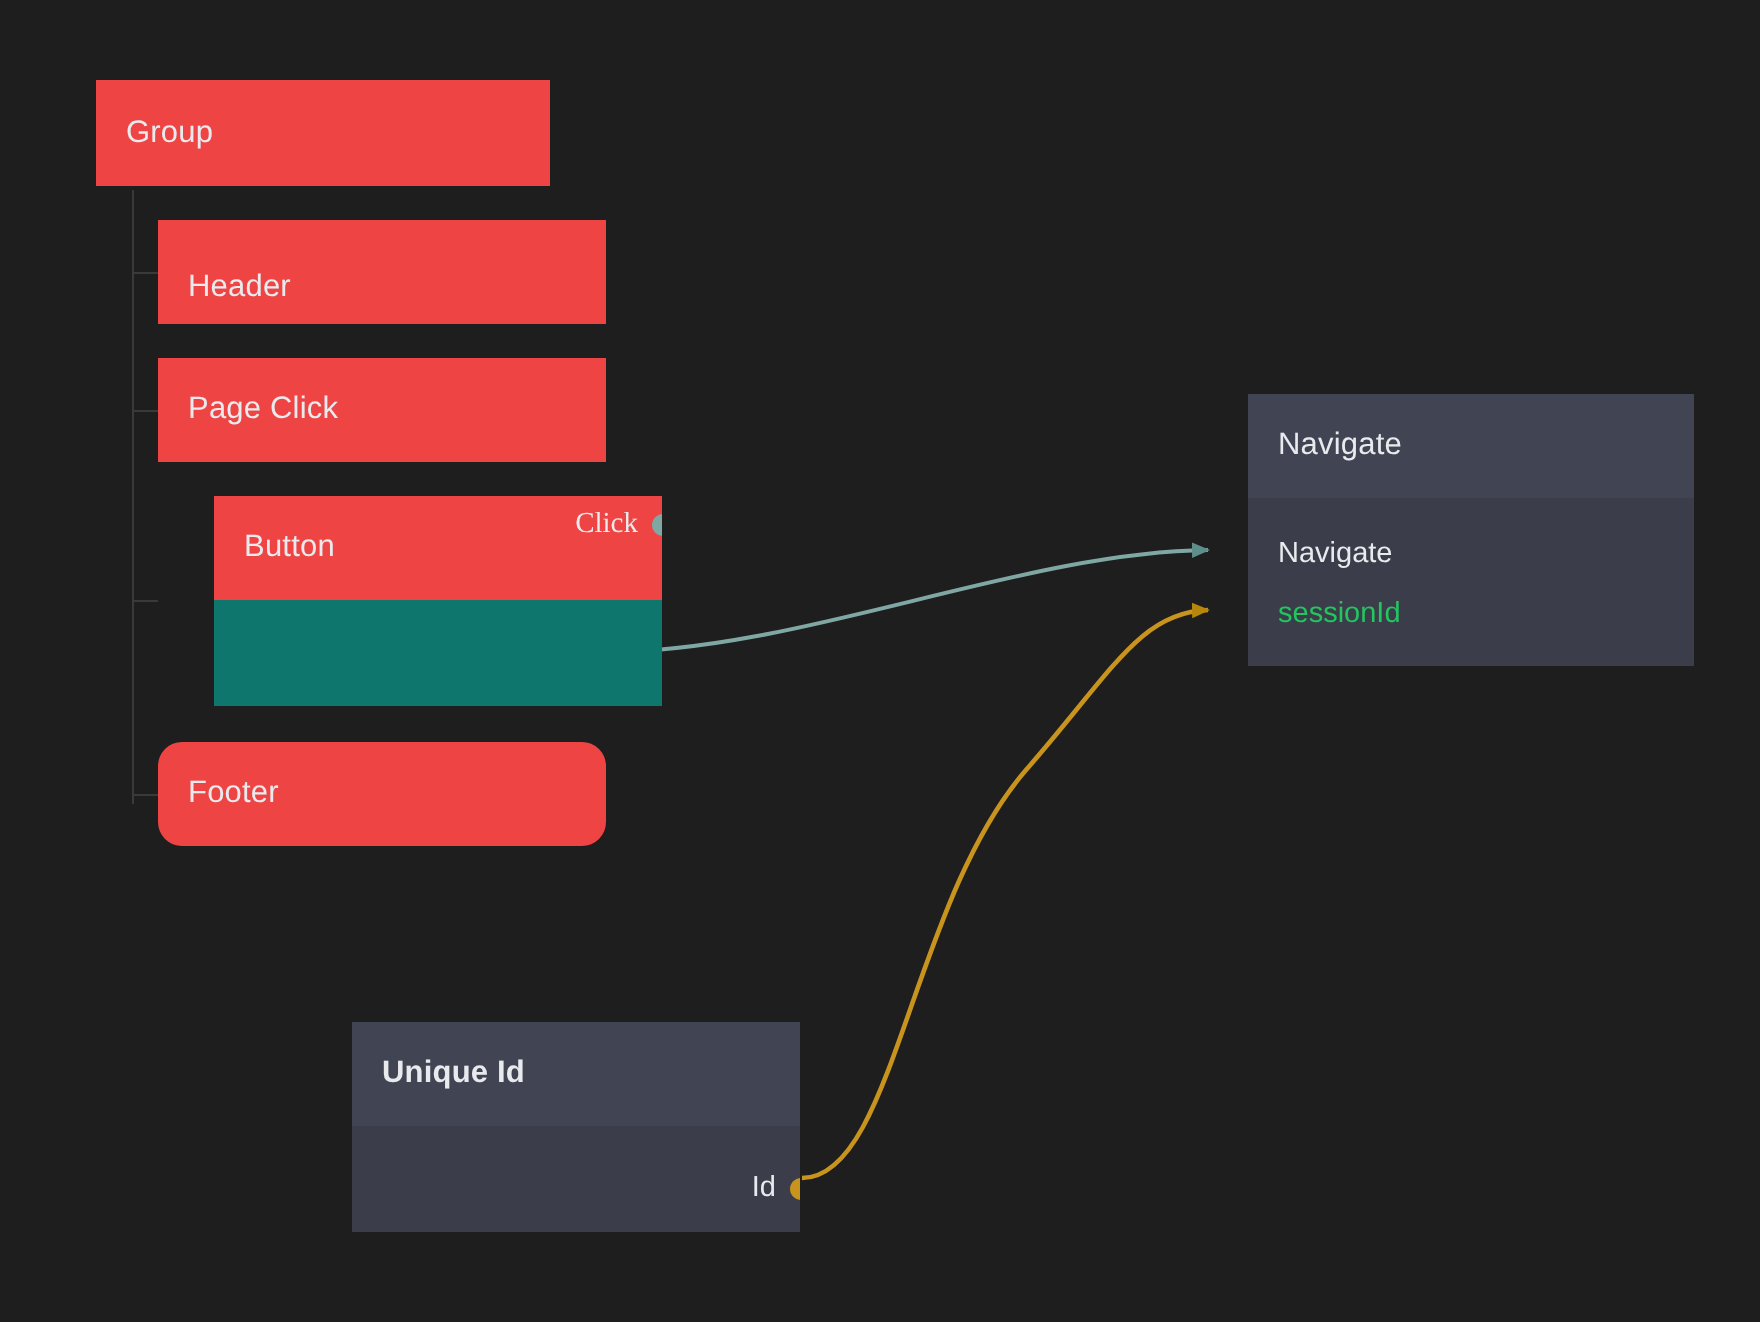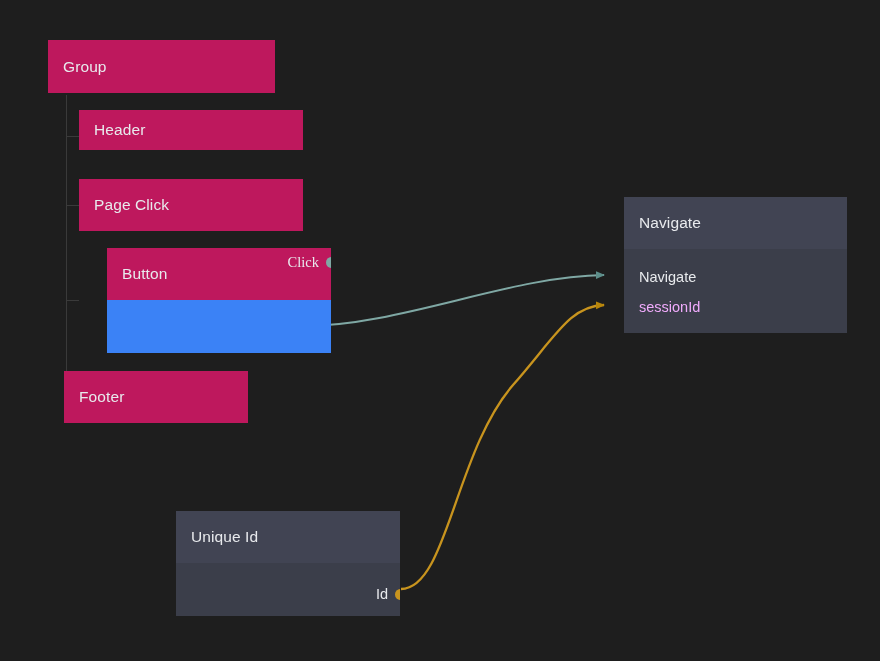--- a/index.html
+++ b/index.html
@@ -53,22 +53,22 @@
     letter-spacing: .1px;
     color: #e8eaed;
     white-space: nowrap;
   }
   .node-body {
     box-sizing: border-box;
     position: relative;
   }
 
   
-  .node.blue .node-header { background: #be185d; }
-  .node.blue .node-body   { background: #3b82f6; font-family: Liberation Serif, serif; }
+  .node.blue .node-header { background: #ef4444; }
+  .node.blue .node-body   { background: #0f766e; font-family: Liberation Serif, serif; }
 
   
   .node.gray .node-header { background: #414453; }
   .node.gray .node-body   { background: #3b3e4a; }
 
   
   .port {
     position: absolute;
     display: flex;
     align-items: center;
@@ -92,21 +92,21 @@
     height: 11px;
     border-radius: 50%;
     right: -5.5px;
   }
   .port-dot.teal   { background: #7fa8a4; }
   .port-dot.amber  { background: #c8941e; }
 
   .port-label-out { padding-right: 12px; }
   .port-label-in  { }
   .port-label-in.teal  { color: #e8eaed; }
-  .port-label-in.amber { color: #f0abfc; }
+  .port-label-in.amber { color: #22c55e; }
 </style>
 </head>
 <body>
 
 <div id="canvas">
 
   <div class="tree-line tree-trunk" style="left:66px; top:95px; height:307px;"></div>
   <div class="tree-line tree-stub" style="left:66px; top:136px; width:13px;"></div>
   <div class="tree-line tree-stub" style="left:66px; top:205px; width:13px;"></div>
   <div class="tree-line tree-stub" style="left:66px; top:300px; width:13px;"></div>
@@ -125,55 +125,55 @@
     <path d="M 303 326 C 400 326, 510 276, 604 275" fill="none" stroke="#7fa8a4" stroke-width="2" marker-end="url(#arrow-teal)"></path>
 
     <path d="M 401 589 C 447 589, 455 452, 513 385 C 556 336, 570 306, 604 305" fill="none" stroke="#c8941e" stroke-width="2.3" marker-end="url(#arrow-amber)"></path>
   </svg>
 
   <div class="node blue" style="left:48px; top:40px; width:227px; height:53px;">
     <div class="node-header" style="height:53px;">Group</div>
   </div>
 
   <div class="node blue" style="left:79px; top:110px; width:224px; height:52px;">
-    <div class="node-header" style="height:40px;">Header</div>
+    <div class="node-header" style="height:68px;">Header</div>
   </div>
 
   <div class="node blue" style="left:79px; top:179px; width:224px; height:52px;">
     <div class="node-header" style="height:52px;">Page Click</div>
   </div>
 
   <div class="node blue" style="left:79px; top:248px; width:224px; height:105px;margin-left:28px;">
     <div class="node-header" style="height:52px;">Button</div>
     <div class="node-body" style="height:53px;">
       <div class="port out" style="top:69px; margin-top:-69px; right:0; position:absolute; top:22px;">
         <span class="port-label-out">Click</span>
         <span class="port-dot teal" style="top:3.5px;"></span>
       </div>
     </div>
   </div>
 
-  <div class="node blue" style="left:64px; top:371px; width:184px; height:52px;">
+  <div class="node blue" style="left:79px; top:371px; width:224px; height:52px;border-radius:12px;">
     <div class="node-header" style="height:52px;">Footer</div>
   </div>
 
   <div class="node gray" style="left:612px; top:197px; width:223px; height:136px;margin-left:12px;">
     <div class="node-header" style="height:52px;">Navigate</div>
     <div class="node-body" style="height:84px;">
       <div class="port in" style="top:19px;">
         <span class="port-label-in teal">Navigate</span>
       </div>
       <div class="port in" style="top:49px;">
         <span class="port-label-in amber">sessionId</span>
       </div>
     </div>
   </div>
 
   <div class="node gray" style="left:176px; top:511px; width:224px; height:105px;">
-    <div class="node-header" style="height:52px;">Unique Id</div>
+    <div class="node-header" style="height:52px;font-weight:bold;">Unique Id</div>
     <div class="node-body" style="height:53px;">
       <div class="port out" style="position:absolute; top:22px;">
         <span class="port-label-out">Id</span>
         <span class="port-dot amber" style="top:3.5px;"></span>
       </div>
     </div>
   </div>
 
 </div>
 

